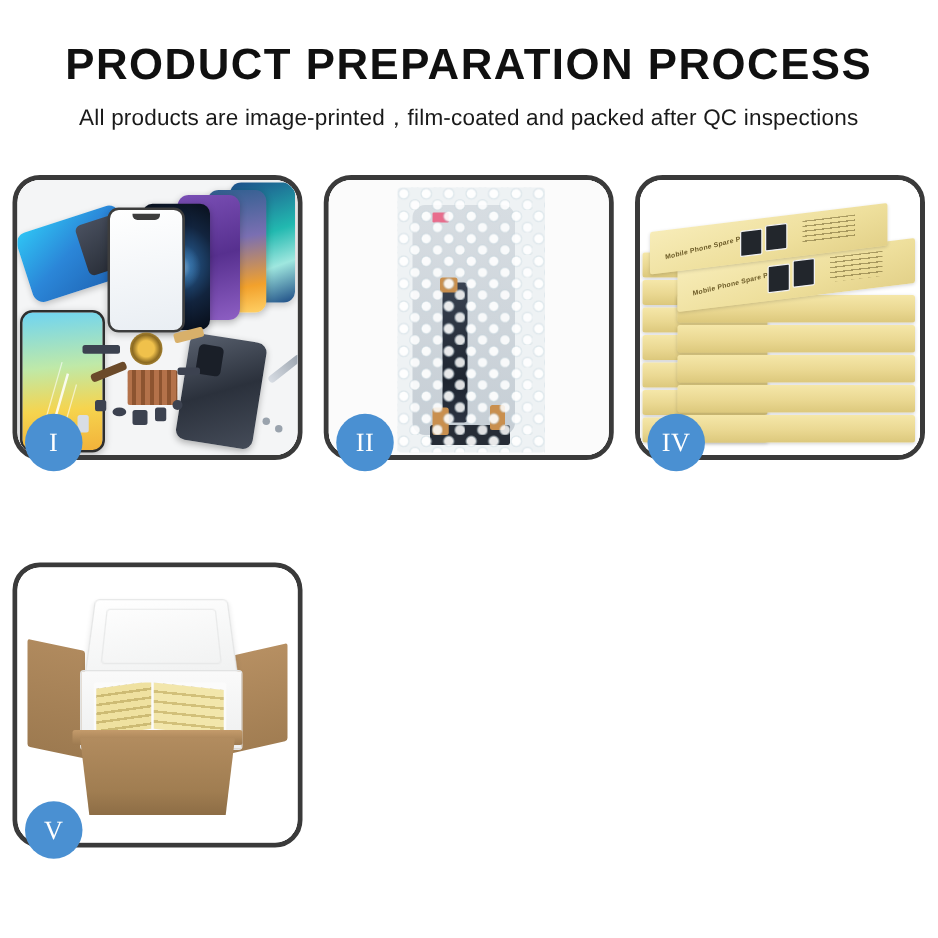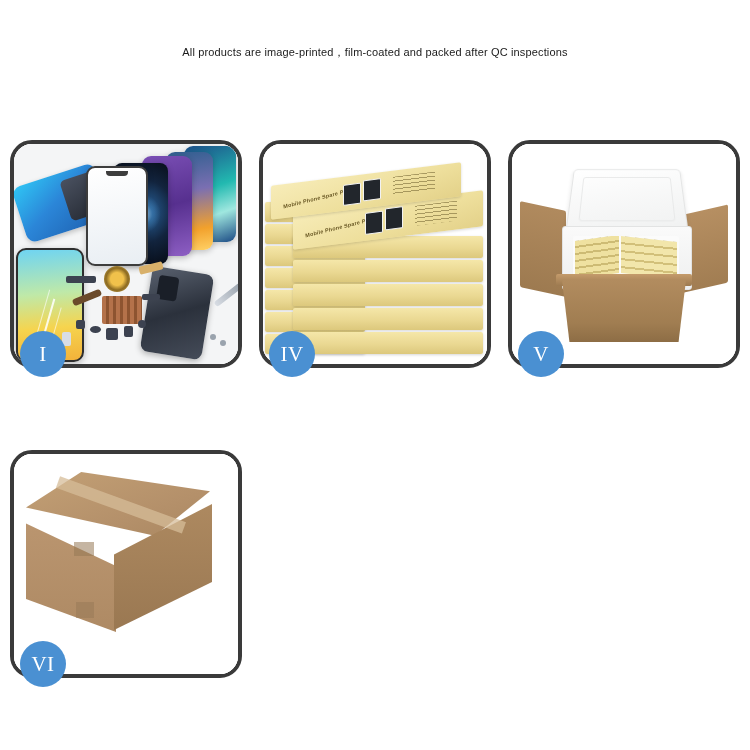--- a/index.html
+++ b/index.html
@@ -26,21 +26,21 @@
     font-size: 35px;
     font-weight: bold;
     letter-spacing: 1.2px;
     color: #101010;
     line-height: 1.05;
     margin: 0;
     white-space: nowrap;
   }
   #page-subtitle {
     font-family: "Liberation Sans", sans-serif;
-    font-size: 11px;
+    font-size: 18px;
     font-weight: normal;
     color: #1a1a1a;
     letter-spacing: 0.15px;
     margin: 11px 0 0 0;
     white-space: nowrap;
   }
 
   
   #panel-grid {
     position: absolute;
@@ -352,20 +352,21 @@
     background:rgba(214,188,152,.75);
     transform:rotate(20deg); transform-origin:left center;
   }
   .ctn-seam-a { position:absolute; left:60px; top:88px; width:20px;height:14px; background:rgba(150,120,85,.55); }
   .ctn-seam-b { position:absolute; left:62px; top:148px; width:18px;height:16px; background:rgba(150,120,85,.5); }
 </style>
 </head>
 <body>
 
 <div id="header">
+  <div id="page-title">PRODUCT PREPARATION PROCESS</div>
   <div id="page-subtitle">All products are image-printed，film-coated and packed after QC inspections</div>
 </div>
 
 <div id="panel-grid">
 
   <div class="panel">
     <div class="panel-clip">
       <div class="p1-bg"></div>
       <div class="phone-shape ph-blue1"></div>
       <div class="phone-shape ph-teal"></div>
@@ -387,20 +388,37 @@
       <div class="part-dot" style="left:110px;top:182px;width:9px;height:11px;"></div>
       <div class="part-dot" style="left:124px;top:176px;width:8px;height:8px;border-radius:50%;"></div>
       <div class="part-dot" style="left:48px;top:188px;width:9px;height:14px;background:#d8dde4;"></div>
       <div class="part-dot" style="left:128px;top:150px;width:18px;height:6px;"></div>
       <div class="part-dot" style="left:196px;top:190px;width:6px;height:6px;border-radius:50%;background:#9aa3ad;"></div>
       <div class="part-dot" style="left:206px;top:196px;width:6px;height:6px;border-radius:50%;background:#9aa3ad;"></div>
     </div>
     <div class="badge">I</div>
   </div>
 
+  <div class="panel">
+    <div class="panel-clip">
+      <div class="p2-bg"></div>
+      <div class="bubble-bag">
+        <div class="screen-inner">
+          <div class="pink-tag"></div>
+          <div class="screen-flex"></div>
+          <div class="flex-gold-a"></div>
+          <div class="flex-dark-bar"></div>
+          <div class="flex-gold-b"></div>
+          <div class="flex-gold-c"></div>
+        </div>
+        <div class="bubble-tex"></div>
+      </div>
+    </div>
+    <div class="badge">II</div>
+  </div>
 
 
   <div class="panel">
     <div class="panel-clip">
       <div class="p4-bg"></div>
       <div class="stack">
 
         <div class="rbox" style="left:2px;  top:58px;  width:100px; height:20px;"></div>
         <div class="rbox" style="left:2px;  top:80px;  width:100px; height:20px;"></div>
         <div class="rbox" style="left:2px;  top:102px; width:100px; height:20px;"></div>
@@ -444,26 +462,14 @@
           <div class="fb-stackA"></div>
           <div class="fb-stackB"></div>
         </div>
       </div>
       <div class="carton-rim"></div>
       <div class="carton-front"></div>
     </div>
     <div class="badge">V</div>
   </div>
 
-  <div class="panel">
-    <div class="panel-clip">
-      <div class="p6-bg"></div>
-      <div class="ctn-top"></div>
-      <div class="ctn-left"></div>
-      <div class="ctn-right"></div>
-      <div class="ctn-tape"></div>
-      <div class="ctn-seam-a"></div>
-      <div class="ctn-seam-b"></div>
-    </div>
-    <div class="badge">VI</div>
-  </div>
 
 </div>
 
 </body></html>

